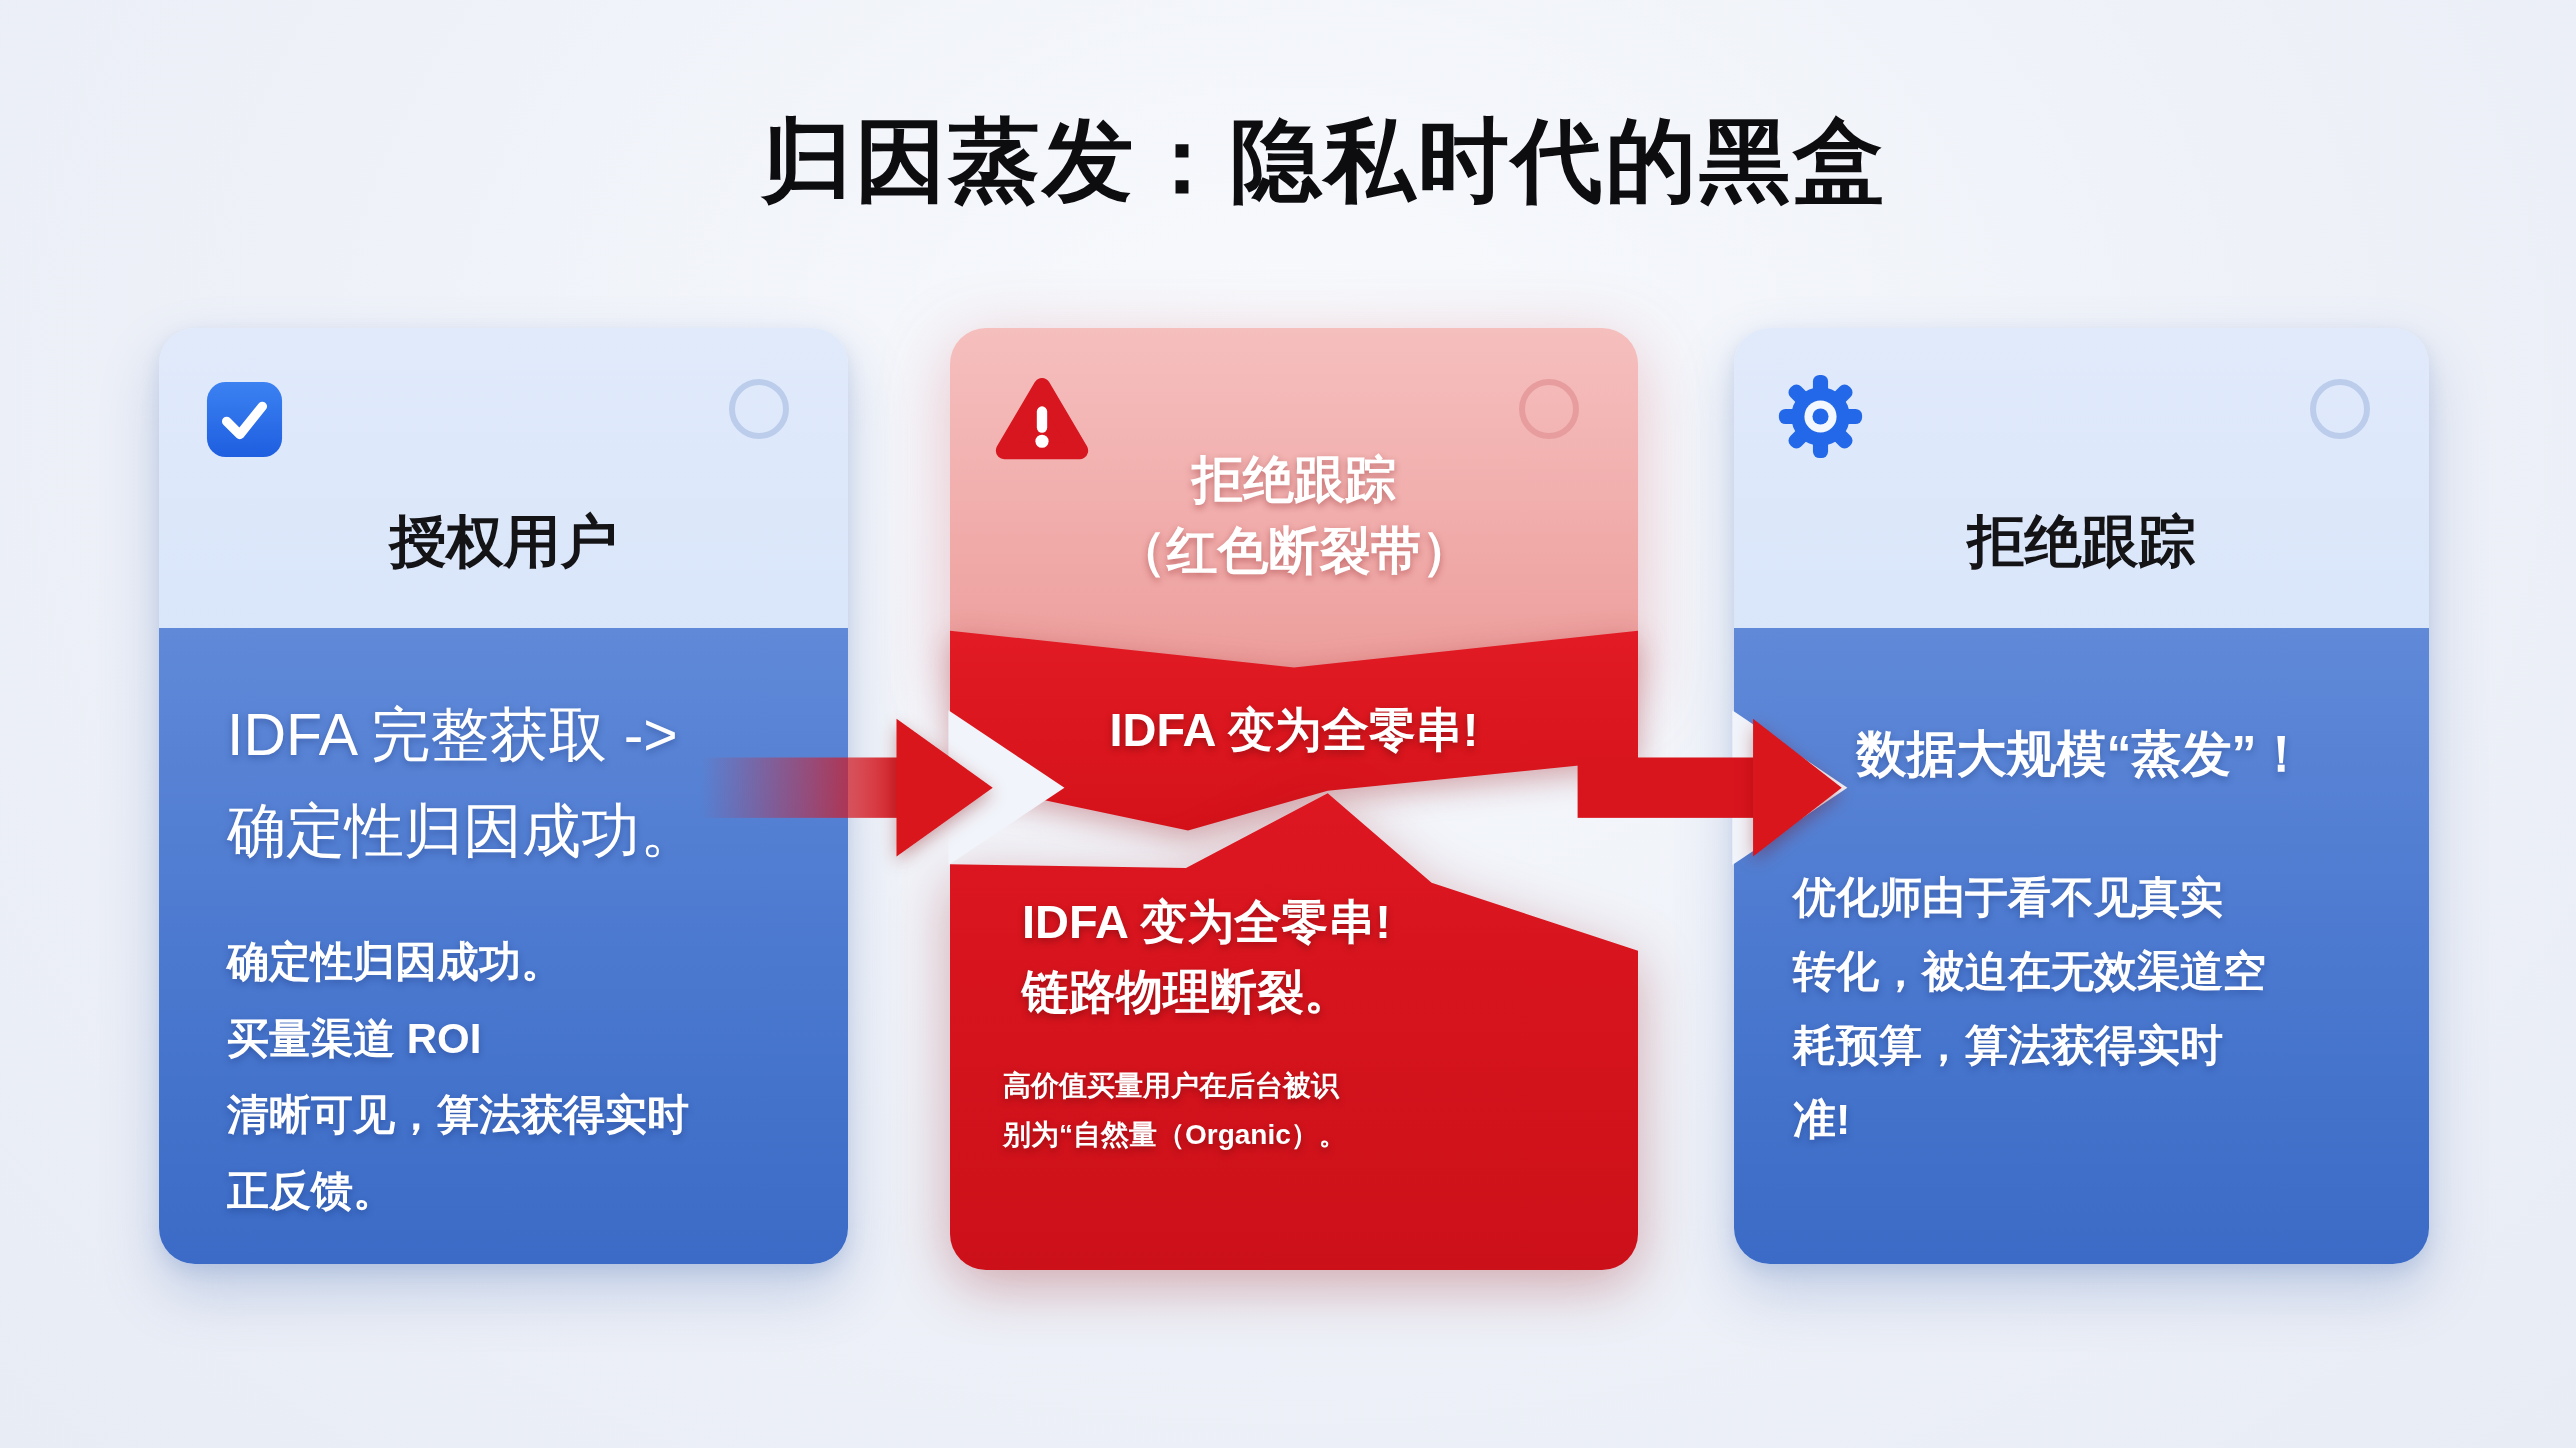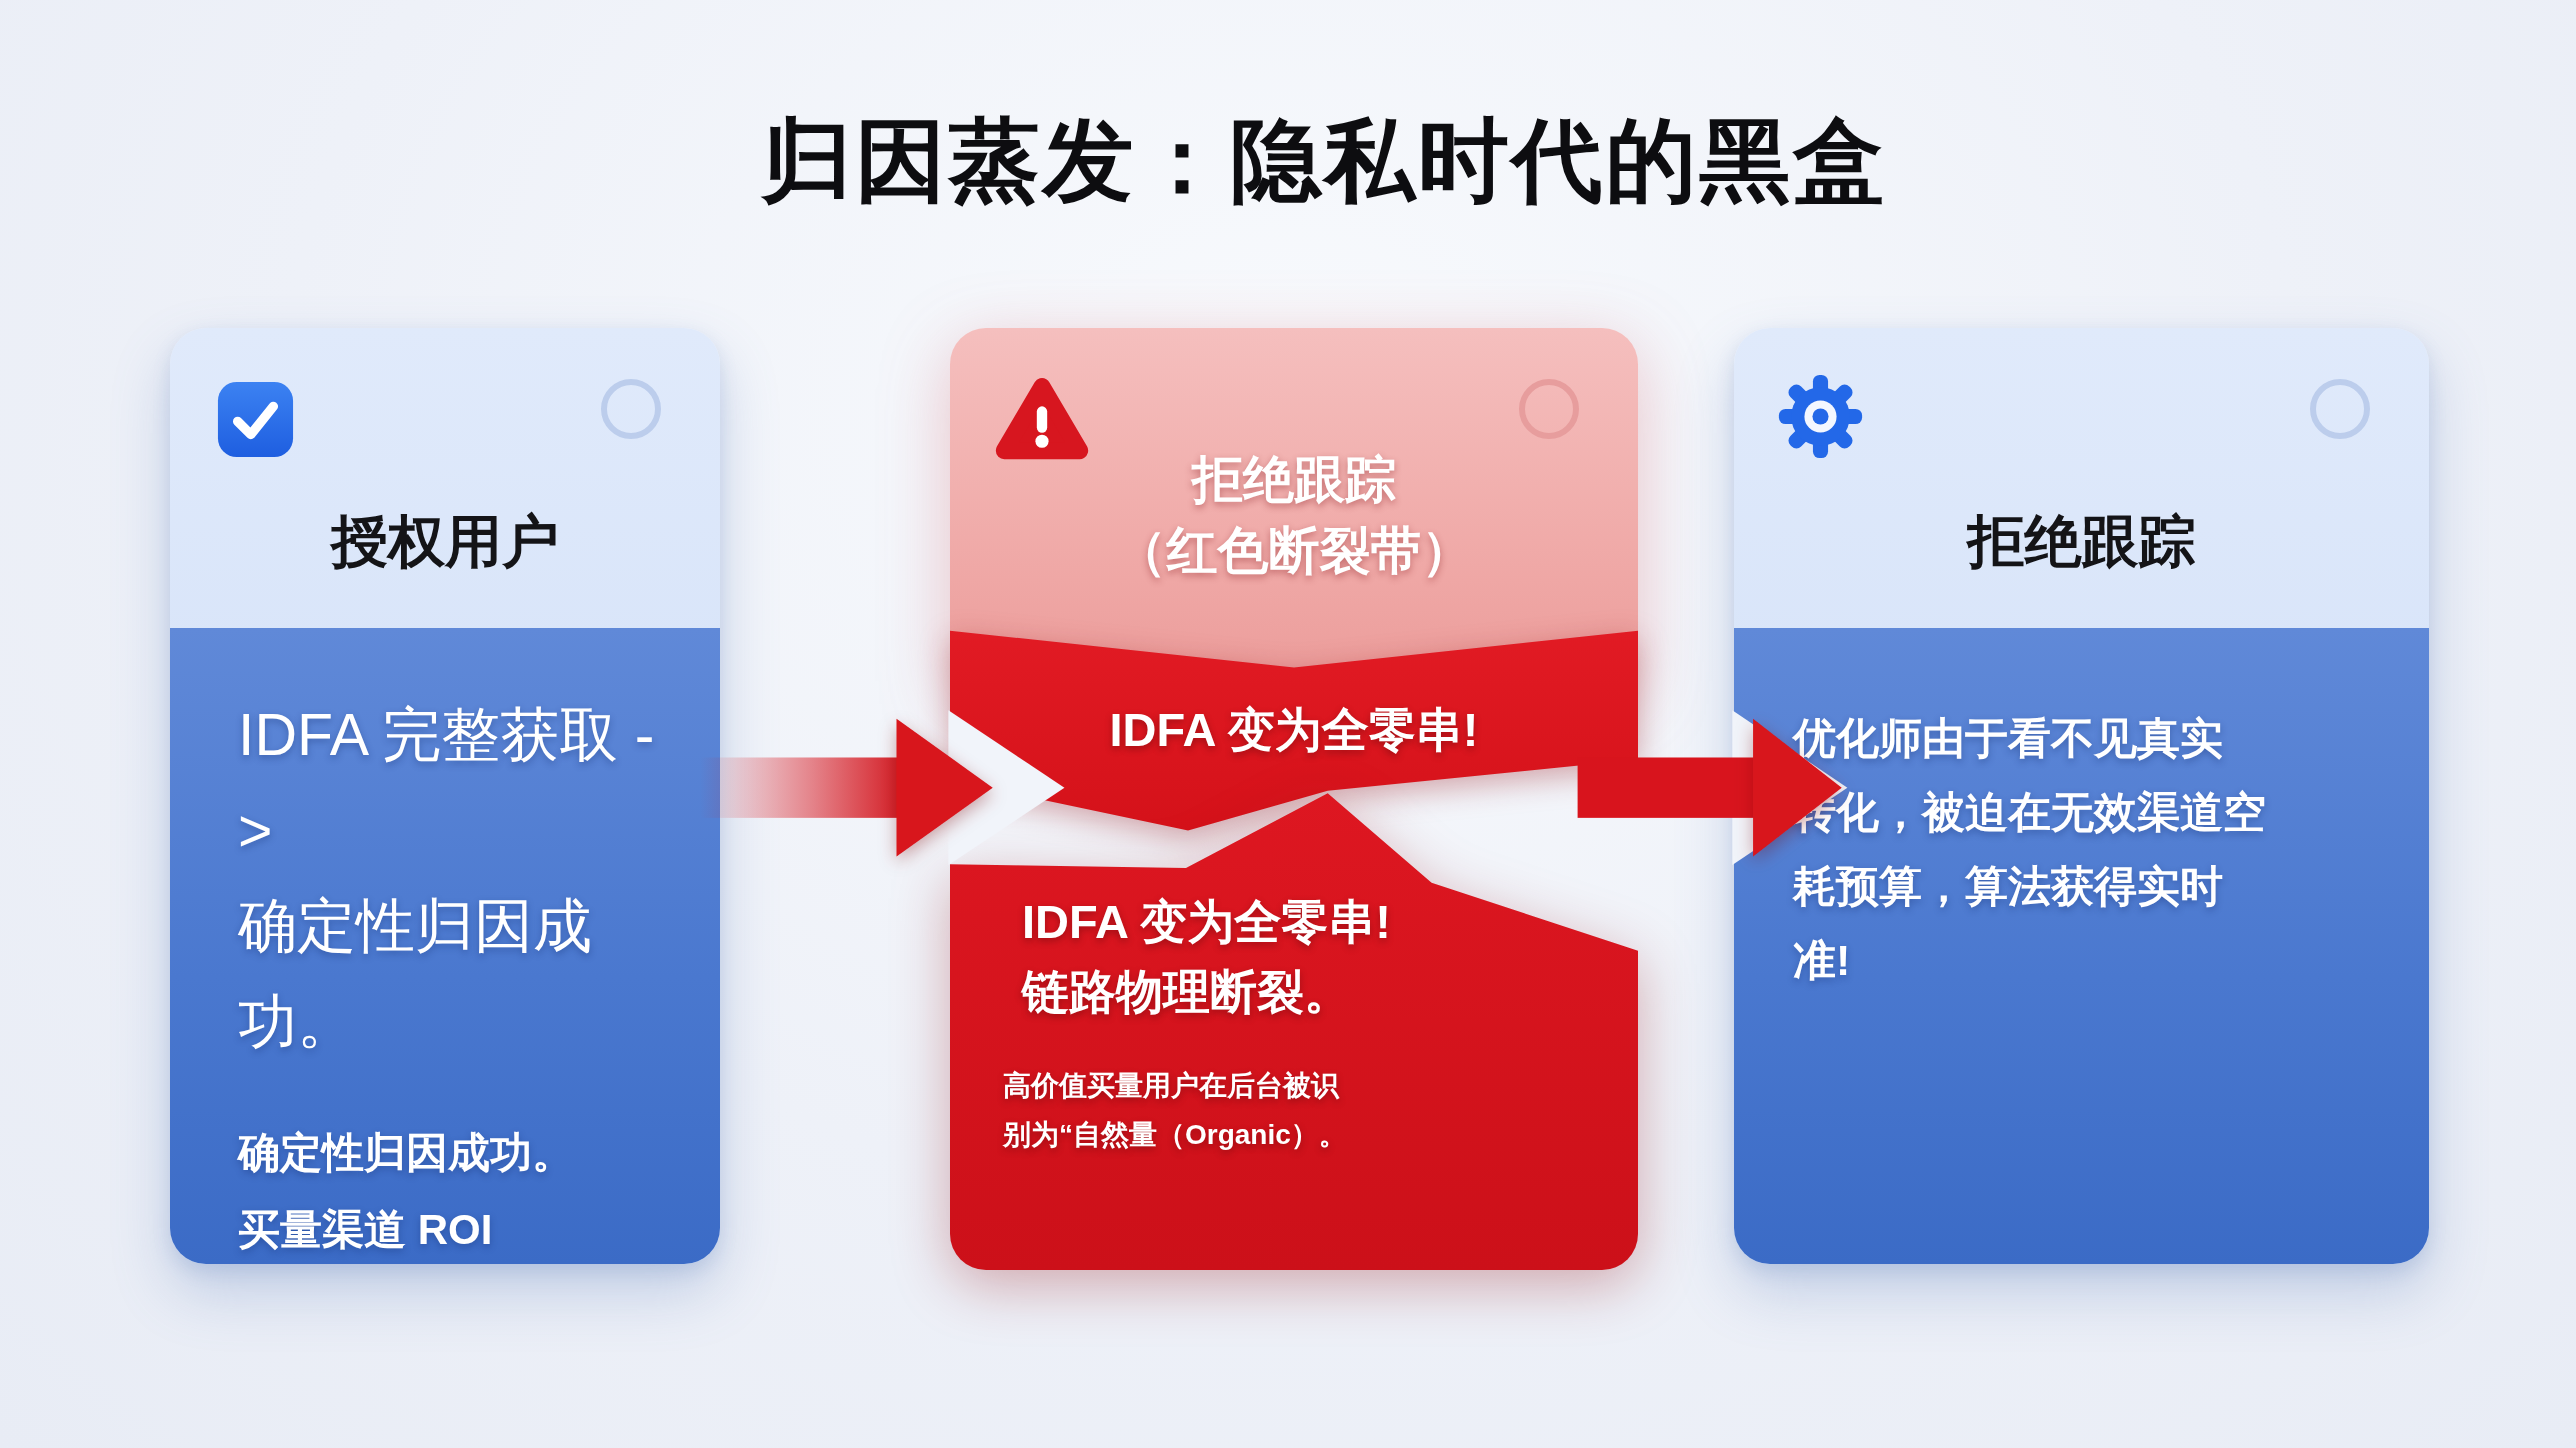--- a/index.html
+++ b/index.html
@@ -20,21 +20,21 @@
     letter-spacing:2.8px;
     padding-left:36px;
   }
   
   .card{position:absolute;top:328px;height:936px;border-radius:36px;}
   .card.blue{
     overflow:hidden;
     box-shadow:0 28px 57px rgba(96,128,190,.30), 0 7.5px 17px rgba(96,128,190,.18);
     background:linear-gradient(180deg,#e0eafb 0%, #ccdcf6 100%);
   }
-  .card-left{left:170px;width:550px;}
+  .card-left{left:159px;width:689px;}
   .card-right{left:1734px;width:695px;}
   .card-mid{left:950px;width:688px;background:transparent;}
   .card-header{position:absolute;top:0;left:0;right:0;height:300px;}
   .card-body-blue{
     position:absolute;top:300px;left:0;right:0;bottom:0;
     background:linear-gradient(180deg,#6089d8 0%, #4a78cf 55%, #3b6bc6 100%);
     color:#ffffff;
   }
   .card-title{
     position:absolute;top:176px;left:0;width:100%;
@@ -170,20 +170,21 @@
             <circle cx="46" cy="46" r="31"></circle>
           </g>
           <circle cx="46" cy="46" r="17" fill="#f3f7ff"></circle>
           <circle cx="46" cy="46" r="8.5" fill="#2368e8"></circle>
         </svg>
       </span>
       <div class="radio"></div>
       <div class="card-title">拒绝跟踪</div>
     </div>
     <div class="card-body-blue">
+      <div class="lead-text">数据大规模“蒸发”！</div>
       <div class="body-text">优化师由于看不见真实
 转化，被迫在无效渠道空
 耗预算，算法获得实时
 准!</div>
     </div>
   </div>
 
   <svg class="overlay" width="2576" height="1448" viewBox="0 0 2730 1535">
     <defs>
       <linearGradient id="gradL" x1="0" y1="0" x2="1" y2="0">

